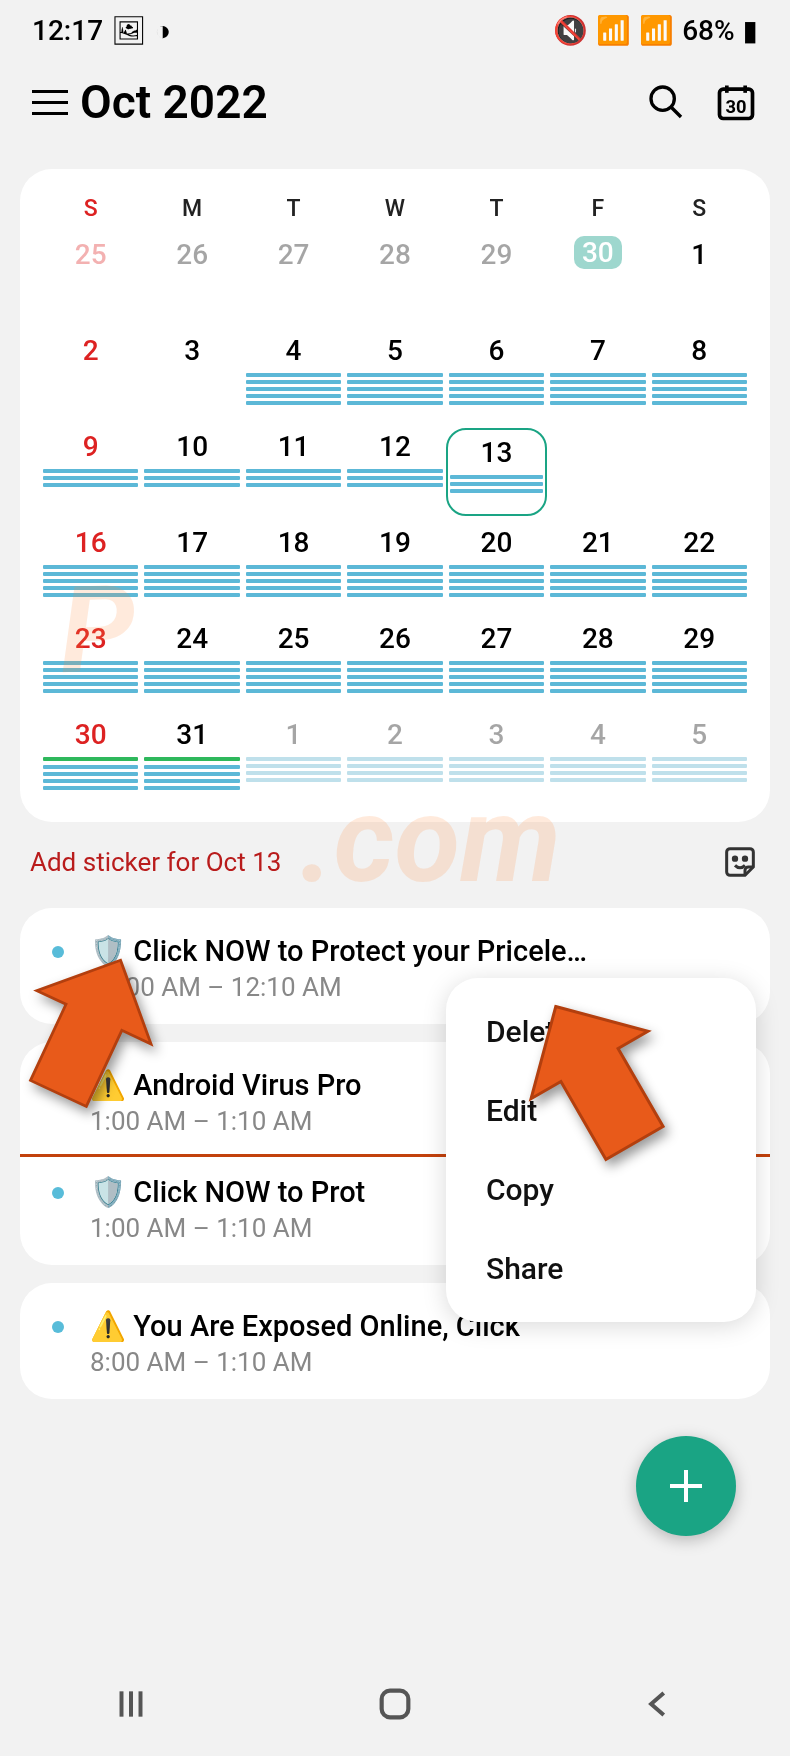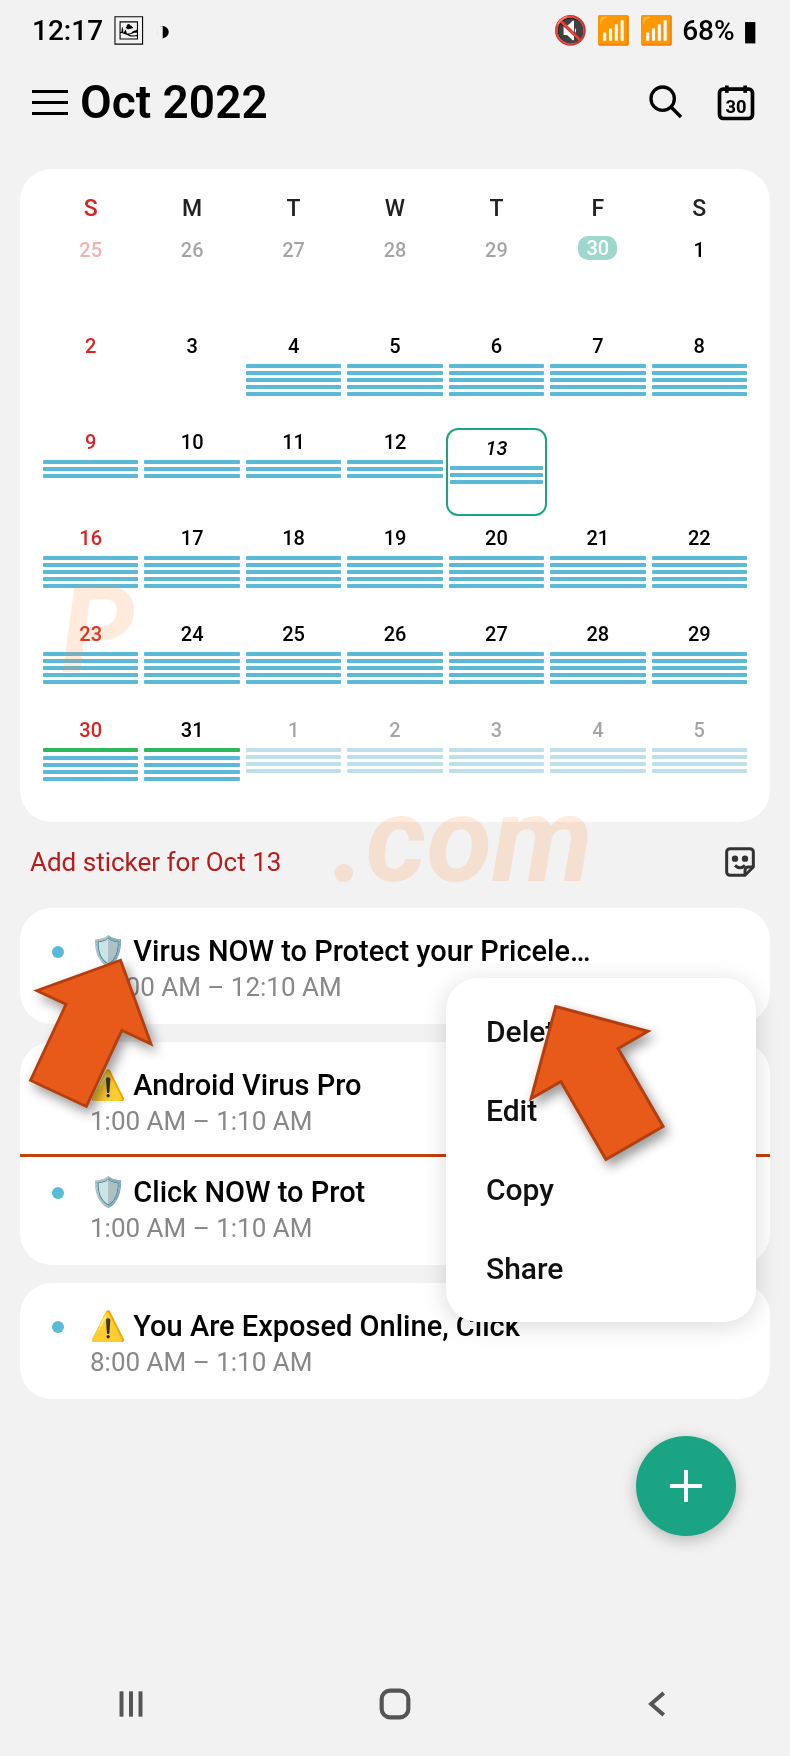--- a/index.html
+++ b/index.html
@@ -11,46 +11,46 @@
   .hamburger span { height:3px; background:#000; }
   .title { font-size:46px; font-weight:600; flex:1; }
   .search-icon svg, .today-icon svg { display:block; }
   .header-right { display:flex; align-items:center; gap:28px; }
   .calendar-card { margin:30px 20px 0; background:#fff; border-radius:32px; padding:26px 20px 18px; }
   .weekday-row, .week-row { display:grid; grid-template-columns:repeat(7,1fr); text-align:center; }
   .weekday-row { font-size:23px; font-weight:500; color:#222; margin-bottom:14px; }
   .sunday-hdr { color:#d22; }
   .week-row { margin-top:8px; }
   .day-cell { display:flex; flex-direction:column; align-items:center; min-height:88px; padding:0 3px; }
-  .day-num { font-size:20px; font-weight:500; padding:2px 0; }
+  .day-num { font-size:28px; font-weight:500; padding:2px 0; }
   .sun { color:#d22; }
   .faded { opacity:.35; }
   .today-pill { background:#9ed7ce; color:#fff; border-radius:10px; padding:0 8px; }
-  .selected { border:2px solid #1aa484; border-radius:12px; padding:4px 2px 2px; min-height:88px;font-style:italic; }
+  .selected { border:2px solid #1aa484; border-radius:20px; padding:4px 2px 2px; min-height:88px; }
   .lines { display:flex; flex-direction:column; gap:3px; width:100%; margin-top:4px; }
   .lines span { height:4px; background:#5cb8d7; border-radius:1px; }
   .lines.faded-lines span { background:#bfe0eb; }
   .green-line { height:4px; background:#2eb85c; width:100%; margin-top:4px; border-radius:1px; }
   .sticker-row { display:flex; align-items:center; justify-content:space-between; padding:20px 30px 8px; font-size:26px; color:#b91c1c; }
   .sticker-icon svg { display:block; }
   .event-card { margin:18px 20px 0; background:#fff; border-radius:32px; padding:8px 0; }
   .event-item { padding:18px 28px 14px 70px; position:relative; }
   .event-item + .event-item { border-top:3px solid #c2410c; margin-top:4px; }
   .dot { position:absolute; left:32px; top:30px; width:12px; height:12px; border-radius:50%; background:#58bcd9; }
   .event-title { font-size:29px; font-weight:500; white-space:nowrap; overflow:hidden; text-overflow:ellipsis; }
   .event-time { font-size:26px; color:#888; margin-top:4px; }
   .popup { position:absolute; right:34px; top:978px; width:310px; background:#fff; border-radius:32px; box-shadow:0 4px 24px rgba(0,0,0,.15); padding:14px 0; }
   .popup-item { padding:22px 40px; font-size:30px; font-weight:500; color:#111; }
   .fab { position:absolute; right:54px; bottom:220px; width:100px; height:100px; border-radius:50%; background:#1aa484; display:flex; align-items:center; justify-content:center; color:#fff; font-size:56px; box-shadow:0 4px 16px rgba(0,0,0,.25); }
   .nav-bar { position:absolute; bottom:0; left:0; right:0; height:100px; display:flex; justify-content:space-around; align-items:center; color:#666; }
   .arrow { position:absolute; filter:drop-shadow(4px 6px 6px rgba(0,0,0,.4)); }
   .arrow svg { display:block; }
   .watermark { position:absolute; font-size:120px; color:rgba(255,140,60,.18); font-weight:700; font-style:italic; pointer-events:none; }
   .wm1 { left:60px; top:560px; transform:rotate(-2deg); }
-  .wm2 { left:300px; top:770px;margin-left:32px; }
+  .wm2 { left:300px; top:770px; }
 </style>
 </head>
 <body>
 
 <div class="status-bar">
   <div class="status-left">
     <span>12:17</span>
     <span>🖼</span>
     <span>◑</span>
   </div>
@@ -448,21 +448,21 @@
         <circle cx="9" cy="10" r="1" fill="#333"></circle>
         <circle cx="15" cy="10" r="1" fill="#333"></circle>
         <path d="M9 14c1 1 2 1.5 3 1.5s2-.5 3-1.5"></path>
       </svg>
   </span>
 </div>
 
 <div class="event-card" id="events-a">
     <div class="event-item">
       <div class="dot"></div>
-      <div class="event-title">🛡️ Virus NOW to Protect your Pricele…</div>
+      <div class="event-title">🛡️ Click NOW to Protect your Pricele…</div>
       <div class="event-time">12:00 AM – 12:10 AM</div>
     </div>
   </div>
 <div class="event-card" id="events-b">
     <div class="event-item">
       <div class="dot"></div>
       <div class="event-title">⚠️ Android Virus Pro</div>
       <div class="event-time">1:00 AM – 1:10 AM</div>
     </div>
     <div class="event-item">

